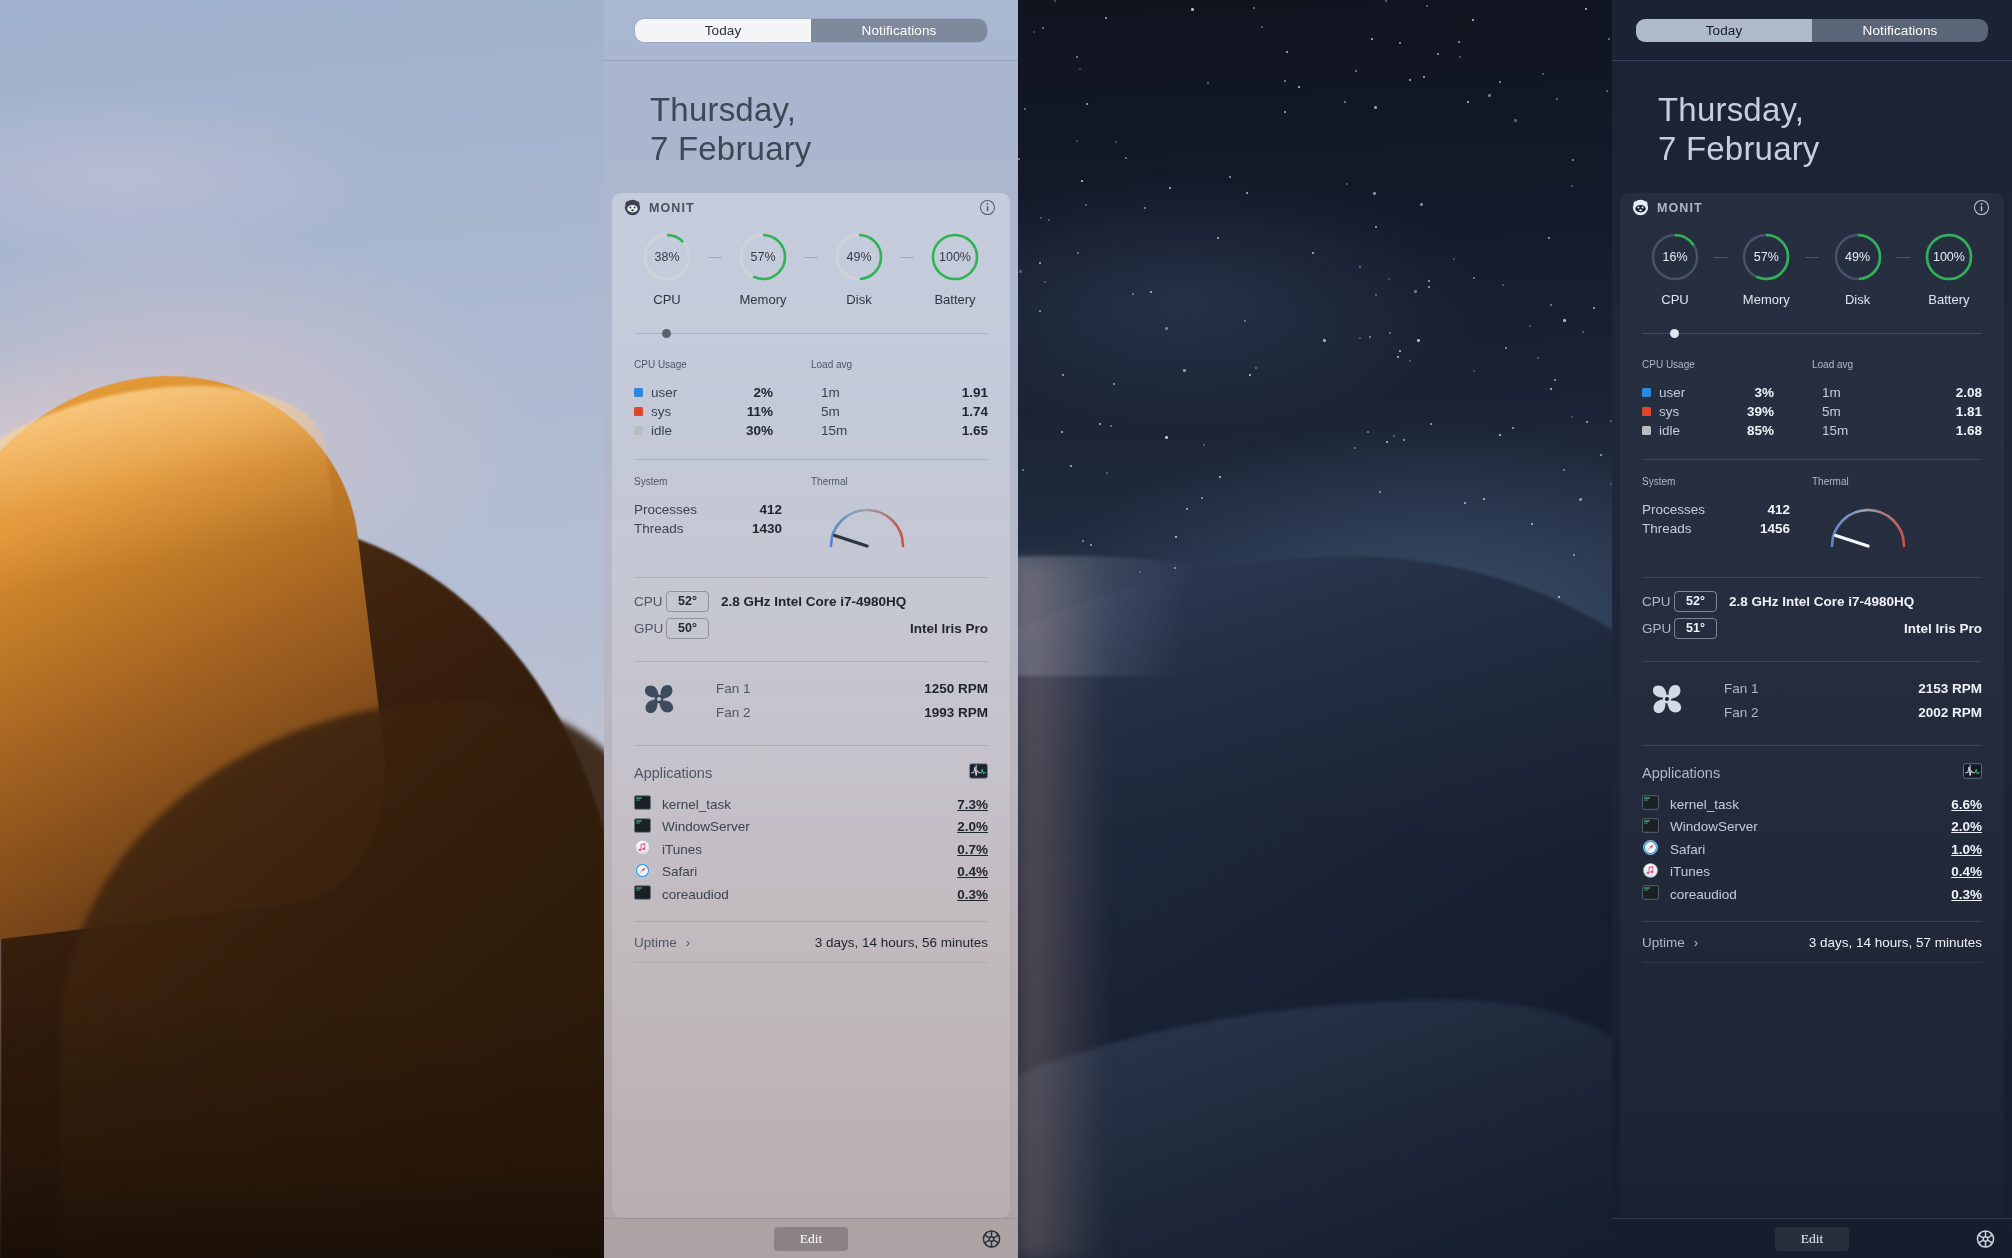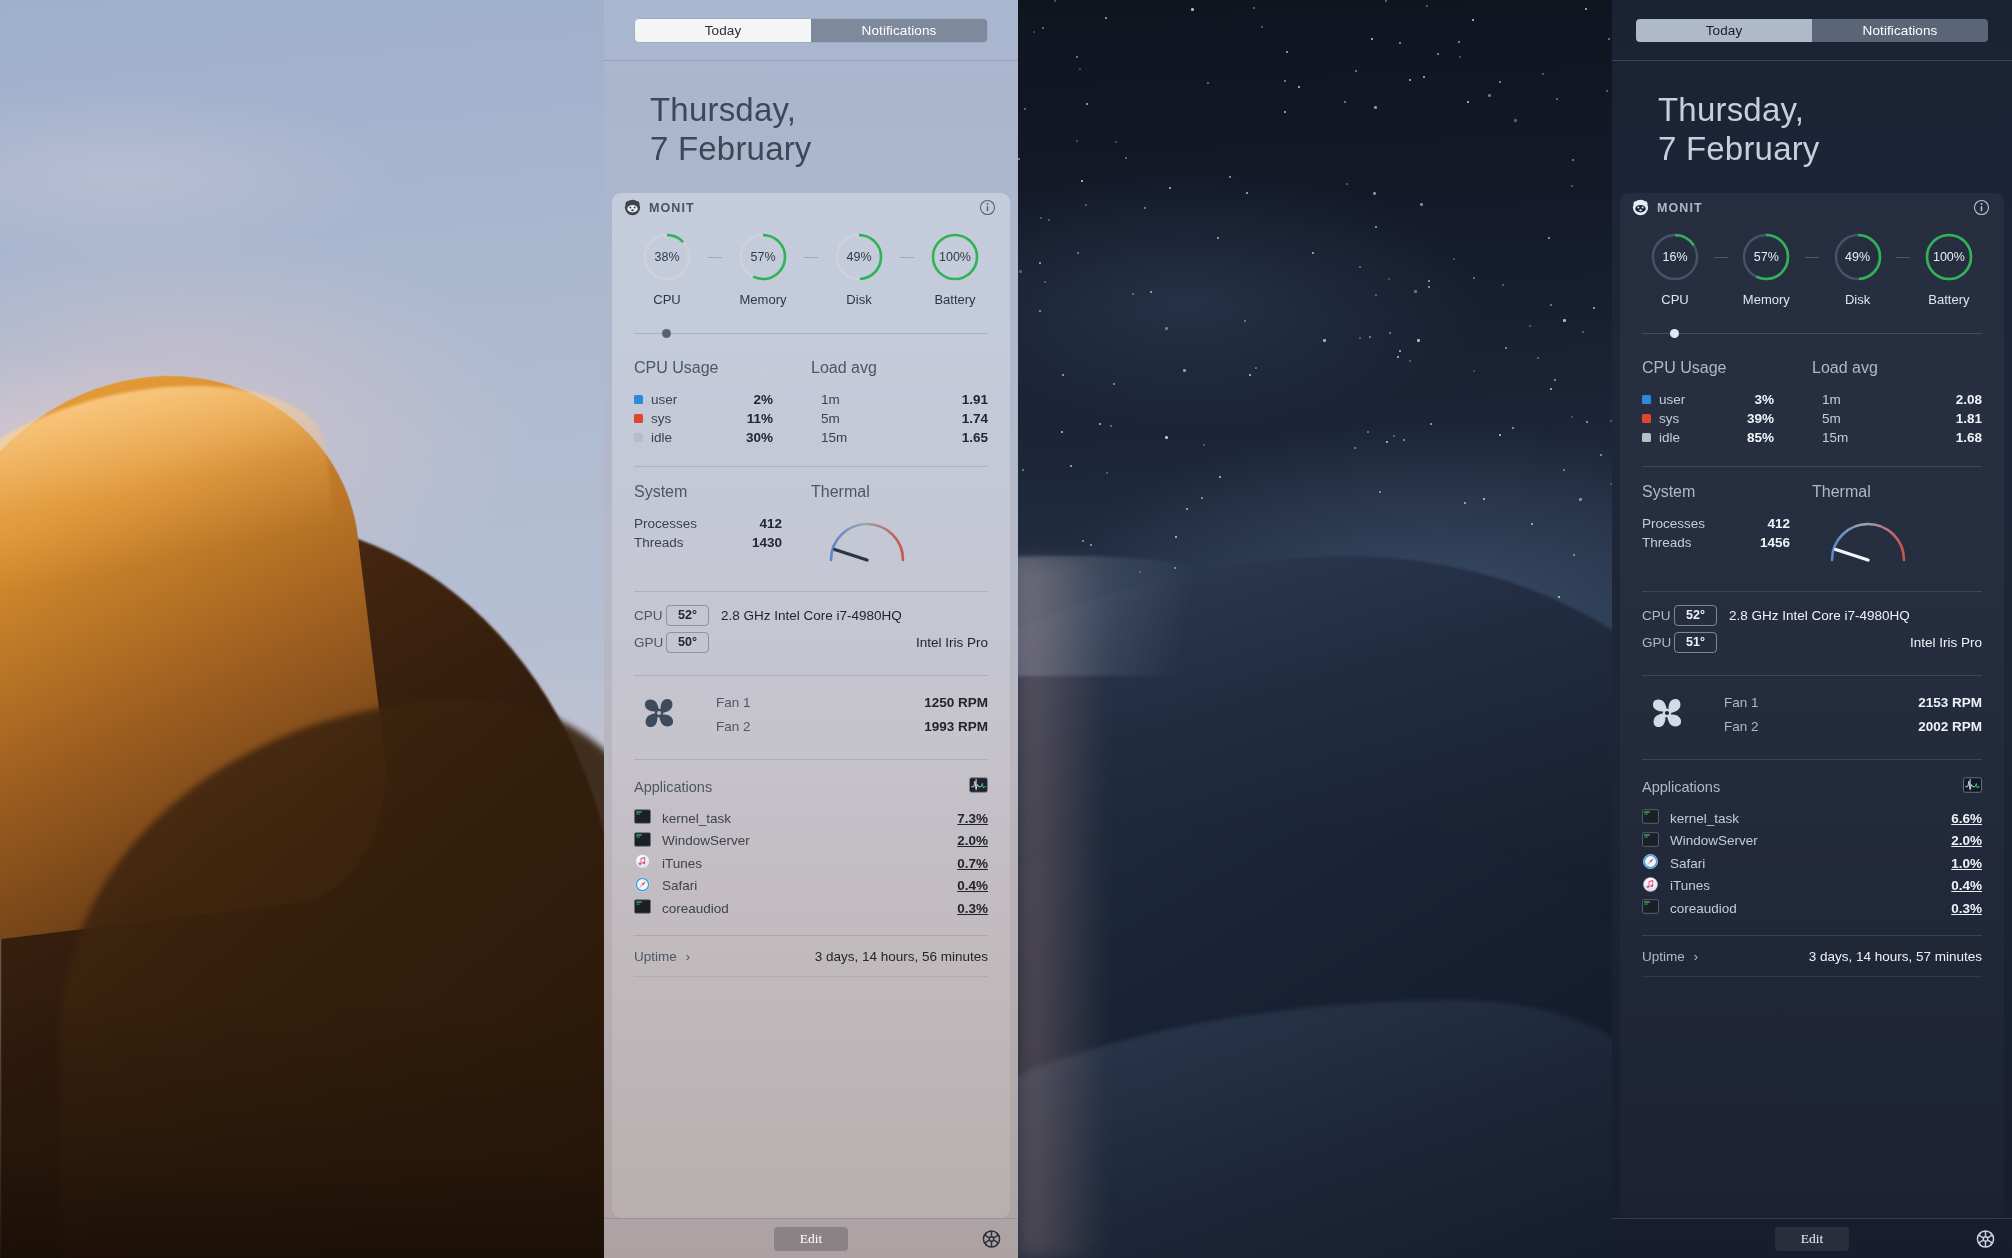--- a/index.html
+++ b/index.html
@@ -120,21 +120,21 @@
   }
 
   .nc-inner { position: relative; z-index: 2; display:flex; flex-direction:column; height:100%; }
 
   
   .tabbar {
     display: flex; align-items: center; justify-content: center;
     padding: 19px 0 18px 0;
   }
   .seg {
-    display: flex; border-radius: 4px; overflow: hidden;
+    display: flex; border-radius: 9px; overflow: hidden;
     width: 352px; height: 23px;
   }
   .nc-light .seg { box-shadow: 0 0 0 0.5px rgba(90,100,120,0.25); }
   .seg > div {
     flex: 1; display:flex; align-items:center; justify-content:center;
     font-size: 13.5px; letter-spacing: .1px; cursor: default;
   }
   .nc-light .seg .on  { background:#f4f5f7; color:#2b2f37; }
   .nc-light .seg .off { background:#7f899c; color:#ffffff; }
   .nc-dark  .seg .on  { background:#aeb9ca; color:#171c28; }
@@ -206,21 +206,21 @@
   .nc-dark  .pagerline .line { background: rgba(140,158,186,0.26); }
   .pagerline .dot {
     position:absolute; left: 28px; top: 4px; width: 9px; height: 9px; border-radius:50%;
   }
   .nc-light .pagerline .dot { background:#5a6270; }
   .nc-dark  .pagerline .dot { background:#e2e8f1; }
 
   
   .twocol { display:flex; padding-top: 16px; }
   .col { flex: 1; }
-  .colhead { font-size: 16px; margin-bottom: 13px; }
+  .colhead { font-size: 10px; margin-bottom: 13px; }
   .nc-light .colhead { color:#4e5663; }
   .nc-dark  .colhead { color:#aeb9c8; }
 
   .srow { display:flex; align-items:center; height: 19px; font-size: 13.5px; }
   .srow .sw { width: 9px; height: 9px; margin-right: 8px; border-radius:1.5px; }
   .srow .sk { flex: 1; }
   .srow .sv { font-weight: 600; }
   .nc-light .srow .sk { color:#3c434e; }
   .nc-light .srow .sv { color:#22272f; }
   .nc-dark  .srow .sk { color:#c3ccd9; }
@@ -248,21 +248,21 @@
   .chiprow .lbl { width: 32px; }
   .nc-light .chiprow .lbl { color:#4e5663; }
   .nc-dark  .chiprow .lbl { color:#aeb9c8; }
   .chip {
     min-width: 43px; height: 21px; border-radius: 4px;
     display:flex; align-items:center; justify-content:center;
     font-size: 12.5px; font-weight: 600; margin-right: 12px;
   }
   .nc-light .chip { border: 1px solid rgba(95,104,118,0.55); color:#23282f; }
   .nc-dark  .chip { border: 1px solid rgba(180,194,214,0.6); color:#f0f4f9; }
-  .chiprow .desc { flex:1; text-align:right; font-weight:400; }
+  .chiprow .desc { flex:1; text-align:right; font-weight:700; }
   .nc-light .chiprow .desc { color:#21262d; }
   .nc-dark  .chiprow .desc { color:#eef2f8; }
   .chiprow.cpu .desc { text-align: left; padding-left: 0px; }
 
   
   .fans { display:flex; align-items:center; padding-top: 14px; }
   .fan-icon { width: 46px; height: 46px; margin-left: 2px; margin-right: 34px; }
   .fanlist { flex:1; }
   .fanrow { display:flex; height: 24px; align-items:center; font-size: 13.5px; }
   .fanrow .fk { flex: 1; }

